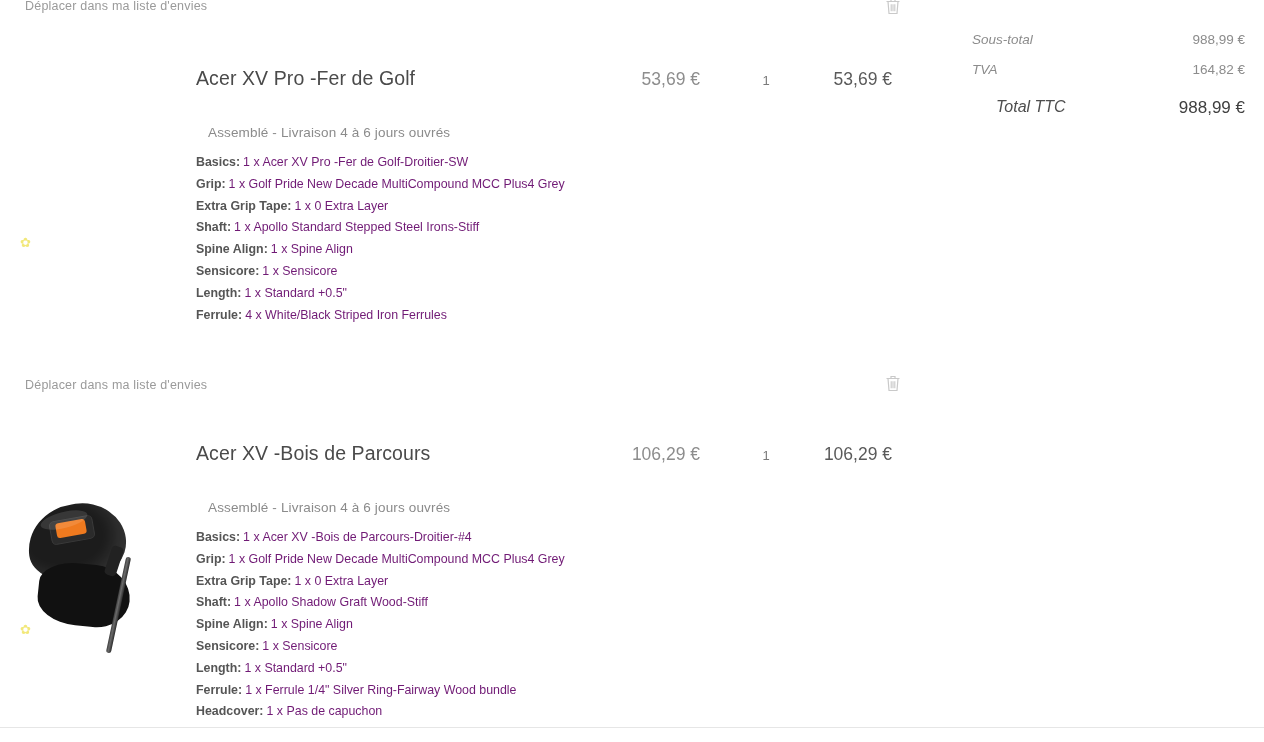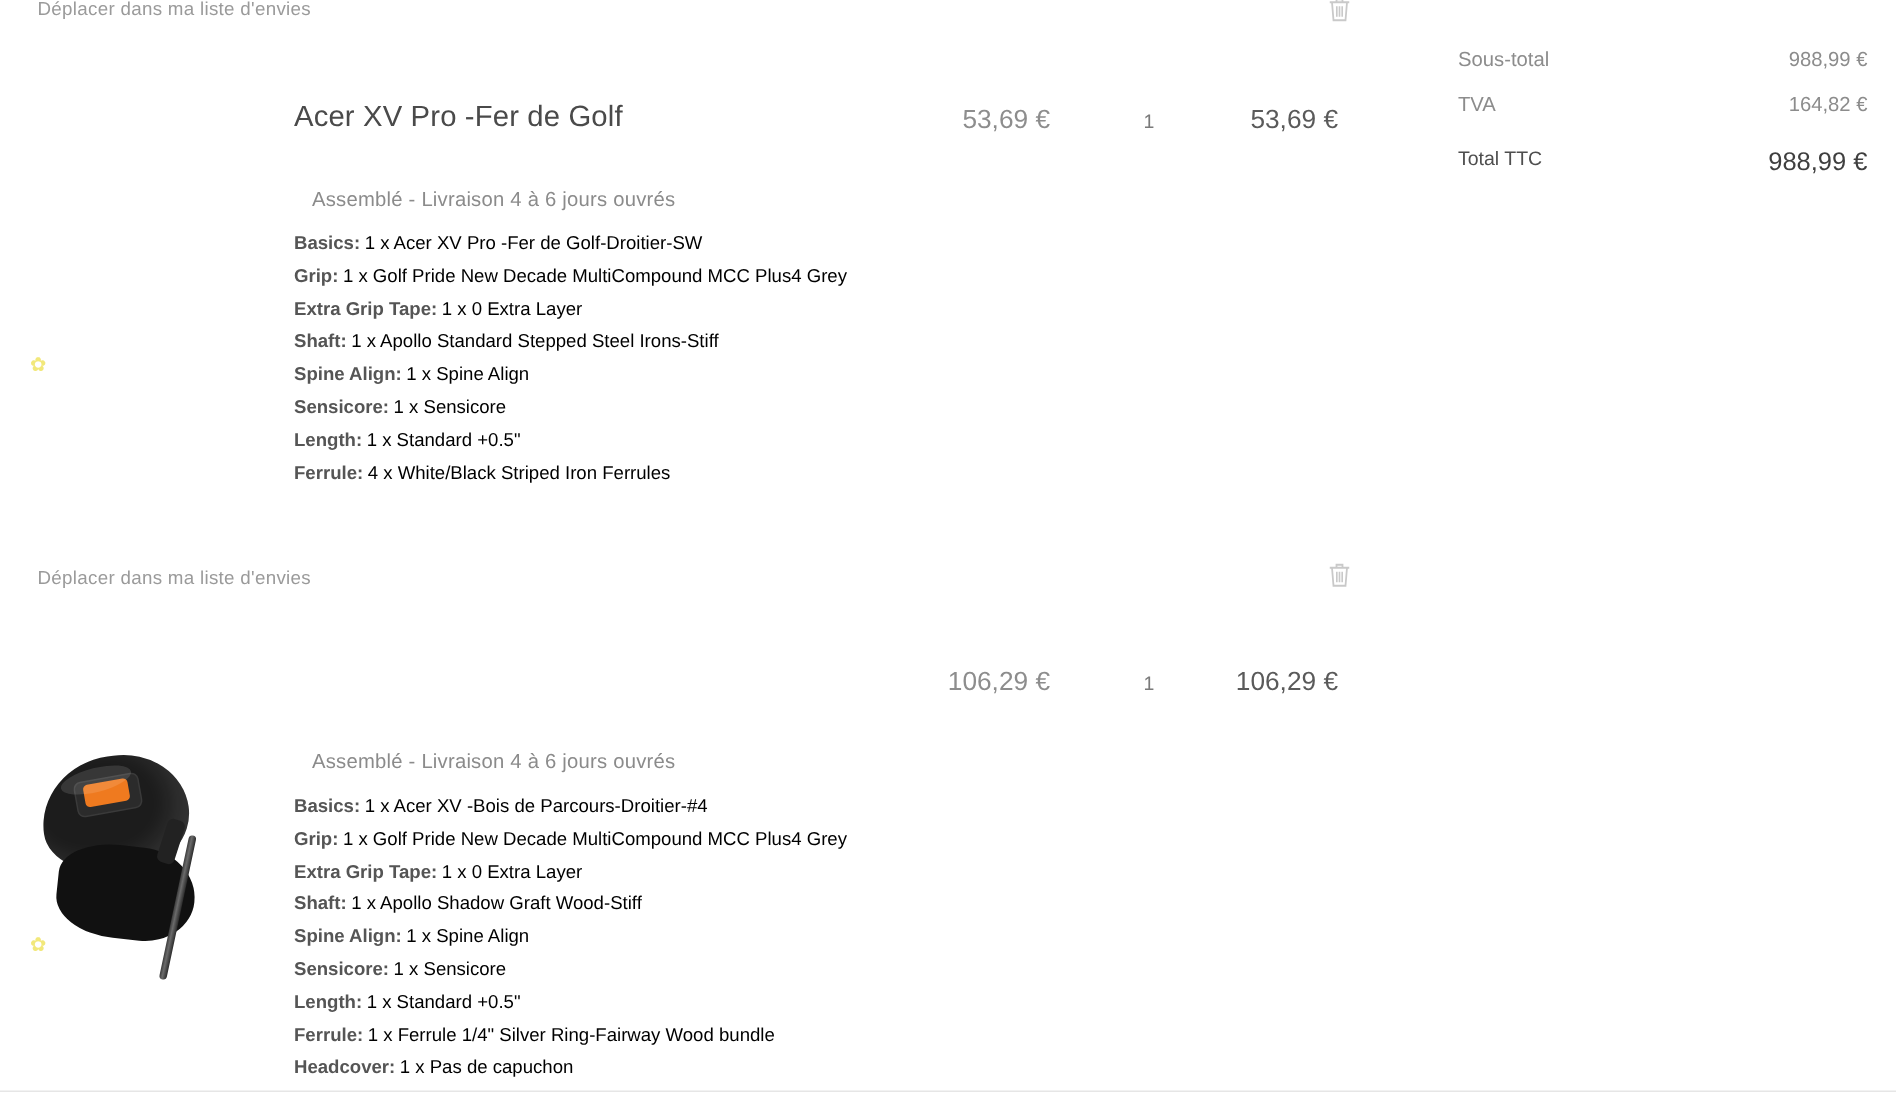--- a/index.html
+++ b/index.html
@@ -137,21 +137,21 @@
     line-height: 21.8px;
     white-space: nowrap;
   }
 
   .spec-label {
     color: #555555;
     font-weight: bold;
   }
 
   .spec-value {
-    color: #000000;
+    color: #701a75;
     font-weight: normal;
     margin-left: 3px;
   }
 
   
   .totals-col {
     position: absolute;
     left: 960px;
     top: 32px;
     width: 295px;
@@ -160,34 +160,36 @@
   .total-row {
     position: relative;
     height: 30px;
   }
 
   .total-label {
     position: absolute;
     left: 12px;
     font-size: 13.5px;
     color: #8c8c8c;
+    font-style: italic;
   }
 
   .total-value {
     position: absolute;
     right: 10px;
     font-size: 13.5px;
     color: #8c8c8c;
     text-align: center;
   }
 
   .grand .total-label {
-    font-size: 13px;
+    font-size: 16px;
     color: #4e4e4e;
     top: 6px;
+    margin-left: 24px;
   }
   .grand .total-value {
     font-size: 17px;
     color: #3f3f3f;
     top: 6px;
   }
   .grand { height: 42px; }
 
   
   .star-mark {
@@ -356,20 +358,21 @@
             <div class="badge"></div>
             <div class="hosel"></div>
             <div class="shaft"></div>
             <div class="gloss"></div>
           </div>
           <div class="star-mark" style="left:0;top:128px;">✿</div>
           <div class="star-text" style="top:130px;"></div>
         </div>
 
         <div class="title-row" style="margin-top:60px;">
+          <div class="item-title">Acer XV -Bois de Parcours</div>
           <div class="price-unit" style="left:560px;width:140px;">106,29 €</div>
           <div class="qty-box">1</div>
           <div class="price-total">106,29 €</div>
         </div>
 
         <div class="assembly-note">Assemblé - Livraison 4 à 6 jours ouvrés</div>
 
         <div class="specs">
           <div class="spec-line"><span class="spec-label">Basics:</span><span class="spec-value">1 x Acer XV -Bois de Parcours-Droitier-#4</span></div>
           <div class="spec-line"><span class="spec-label">Grip:</span><span class="spec-value">1 x Golf Pride New Decade MultiCompound MCC Plus4 Grey</span></div>

